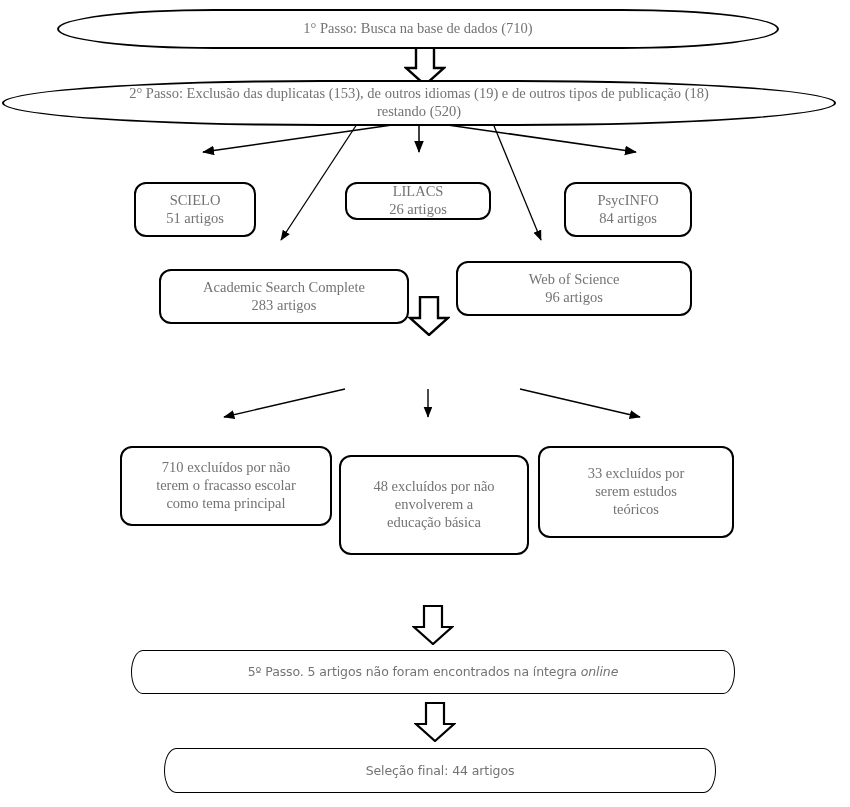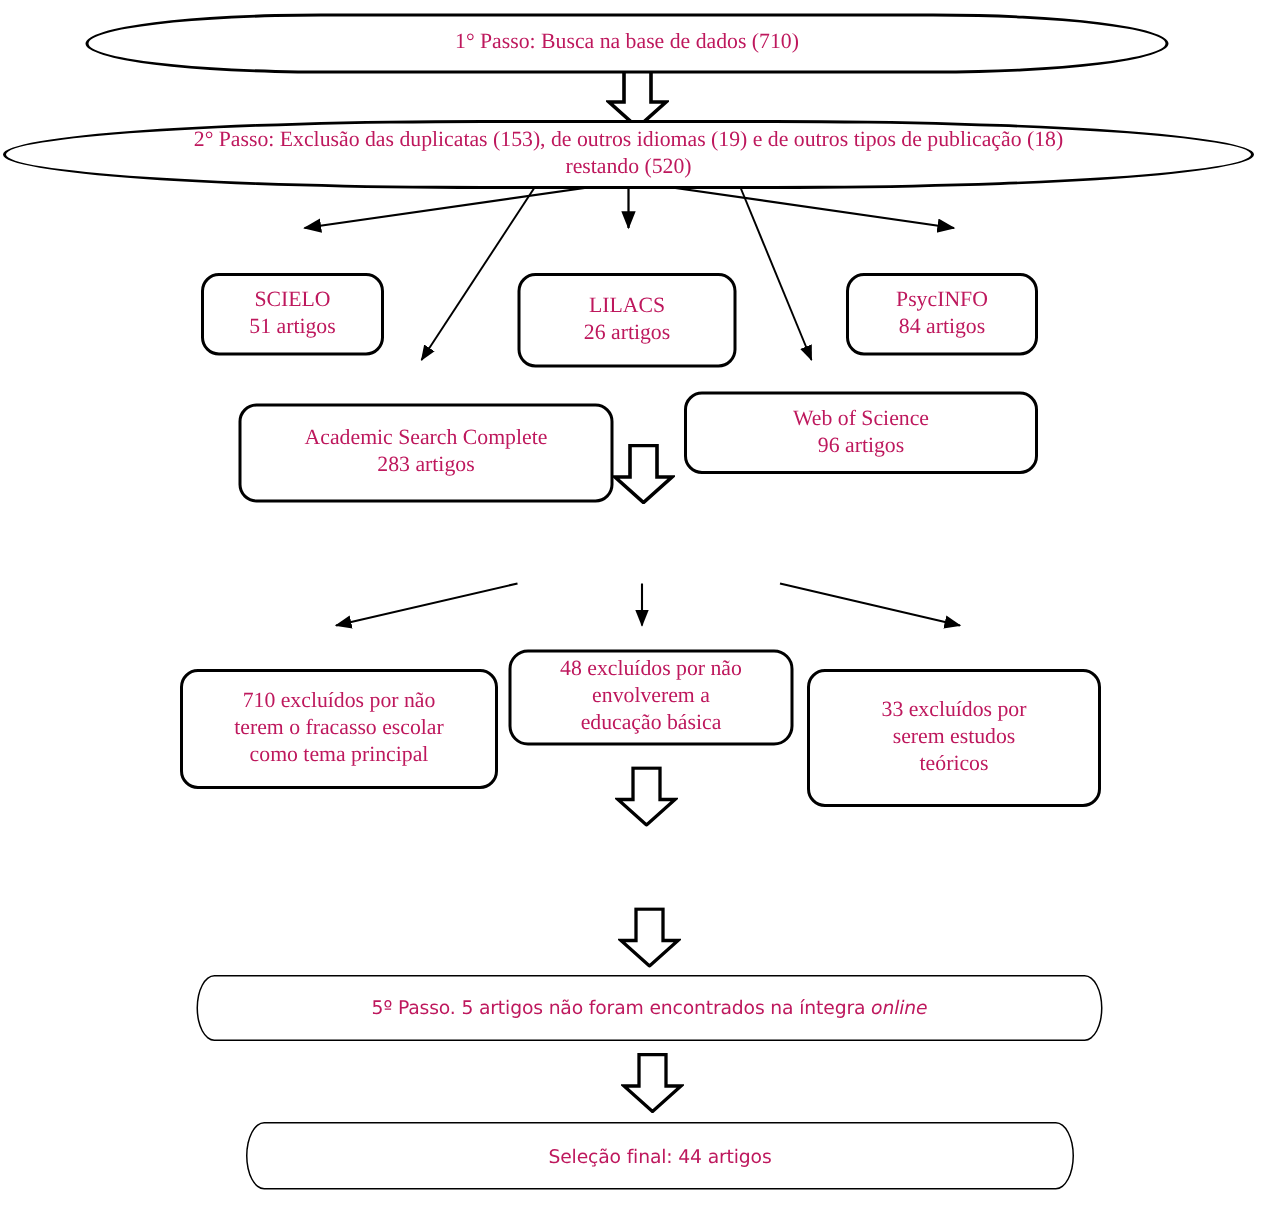--- a/index.html
+++ b/index.html
@@ -16,21 +16,21 @@
     overflow:hidden;
   }
   .node{
     position:absolute;
     box-sizing:border-box;
     display:flex;
     align-items:center;
     justify-content:center;
     text-align:center;
     background:#ffffff;
-    color:#be185d;
+    color:#737373;
   }
   .node .txt{
     display:block;
     width:100%;
     line-height:1.22;
     padding:0 6px;
   }
 
   
   .bar{
@@ -141,35 +141,35 @@
     </span>
   </div>
 
   <div class="node rrect" style="left:134px; top:153px; width:122px; height:55px;">
     <span class="txt">
       <span>SCIELO</span><br>
       <span>51 artigos</span>
     </span>
   </div>
 
-  <div class="node rrect" style="left:345px; top:153px; width:146px; height:63px;">
+  <div class="node rrect" style="left:345px; top:153px; width:146px; height:38px;">
     <span class="txt">
       <span>LILACS</span><br>
       <span>26 artigos</span>
     </span>
   </div>
 
   <div class="node rrect" style="left:564px; top:153px; width:128px; height:55px;">
     <span class="txt">
       <span>PsycINFO</span><br>
       <span>84 artigos</span>
     </span>
   </div>
 
-  <div class="node rrect" style="left:159px; top:240px; width:250px; height:66px;">
+  <div class="node rrect" style="left:159px; top:240px; width:250px; height:55px;">
     <span class="txt">
       <span>Academic Search Complete</span><br>
       <span>283 artigos</span>
     </span>
   </div>
 
   <div class="node rrect" style="left:456px; top:232px; width:236px; height:55px;">
     <span class="txt">
       <span>Web of Science</span><br>
       <span>96 artigos</span>
@@ -178,21 +178,21 @@
 
 
   <div class="node rrect" style="left:120px; top:417px; width:212px; height:80px;">
     <span class="txt">
       <span>710 excluídos por não</span><br>
       <span>terem o fracasso escolar</span><br>
       <span>como tema principal</span>
     </span>
   </div>
 
-  <div class="node rrect" style="left:339px; top:404px; width:190px; height:64px;border-radius:13px;">
+  <div class="node rrect" style="left:339px; top:426px; width:190px; height:100px;">
     <span class="txt">
       <span>48 excluídos por não</span><br>
       <span>envolverem a</span><br>
       <span>educação básica</span>
     </span>
   </div>
 
   <div class="node rrect" style="left:538px; top:417px; width:196px; height:92px;">
     <span class="txt">
       <span>33 excluídos por</span><br>

